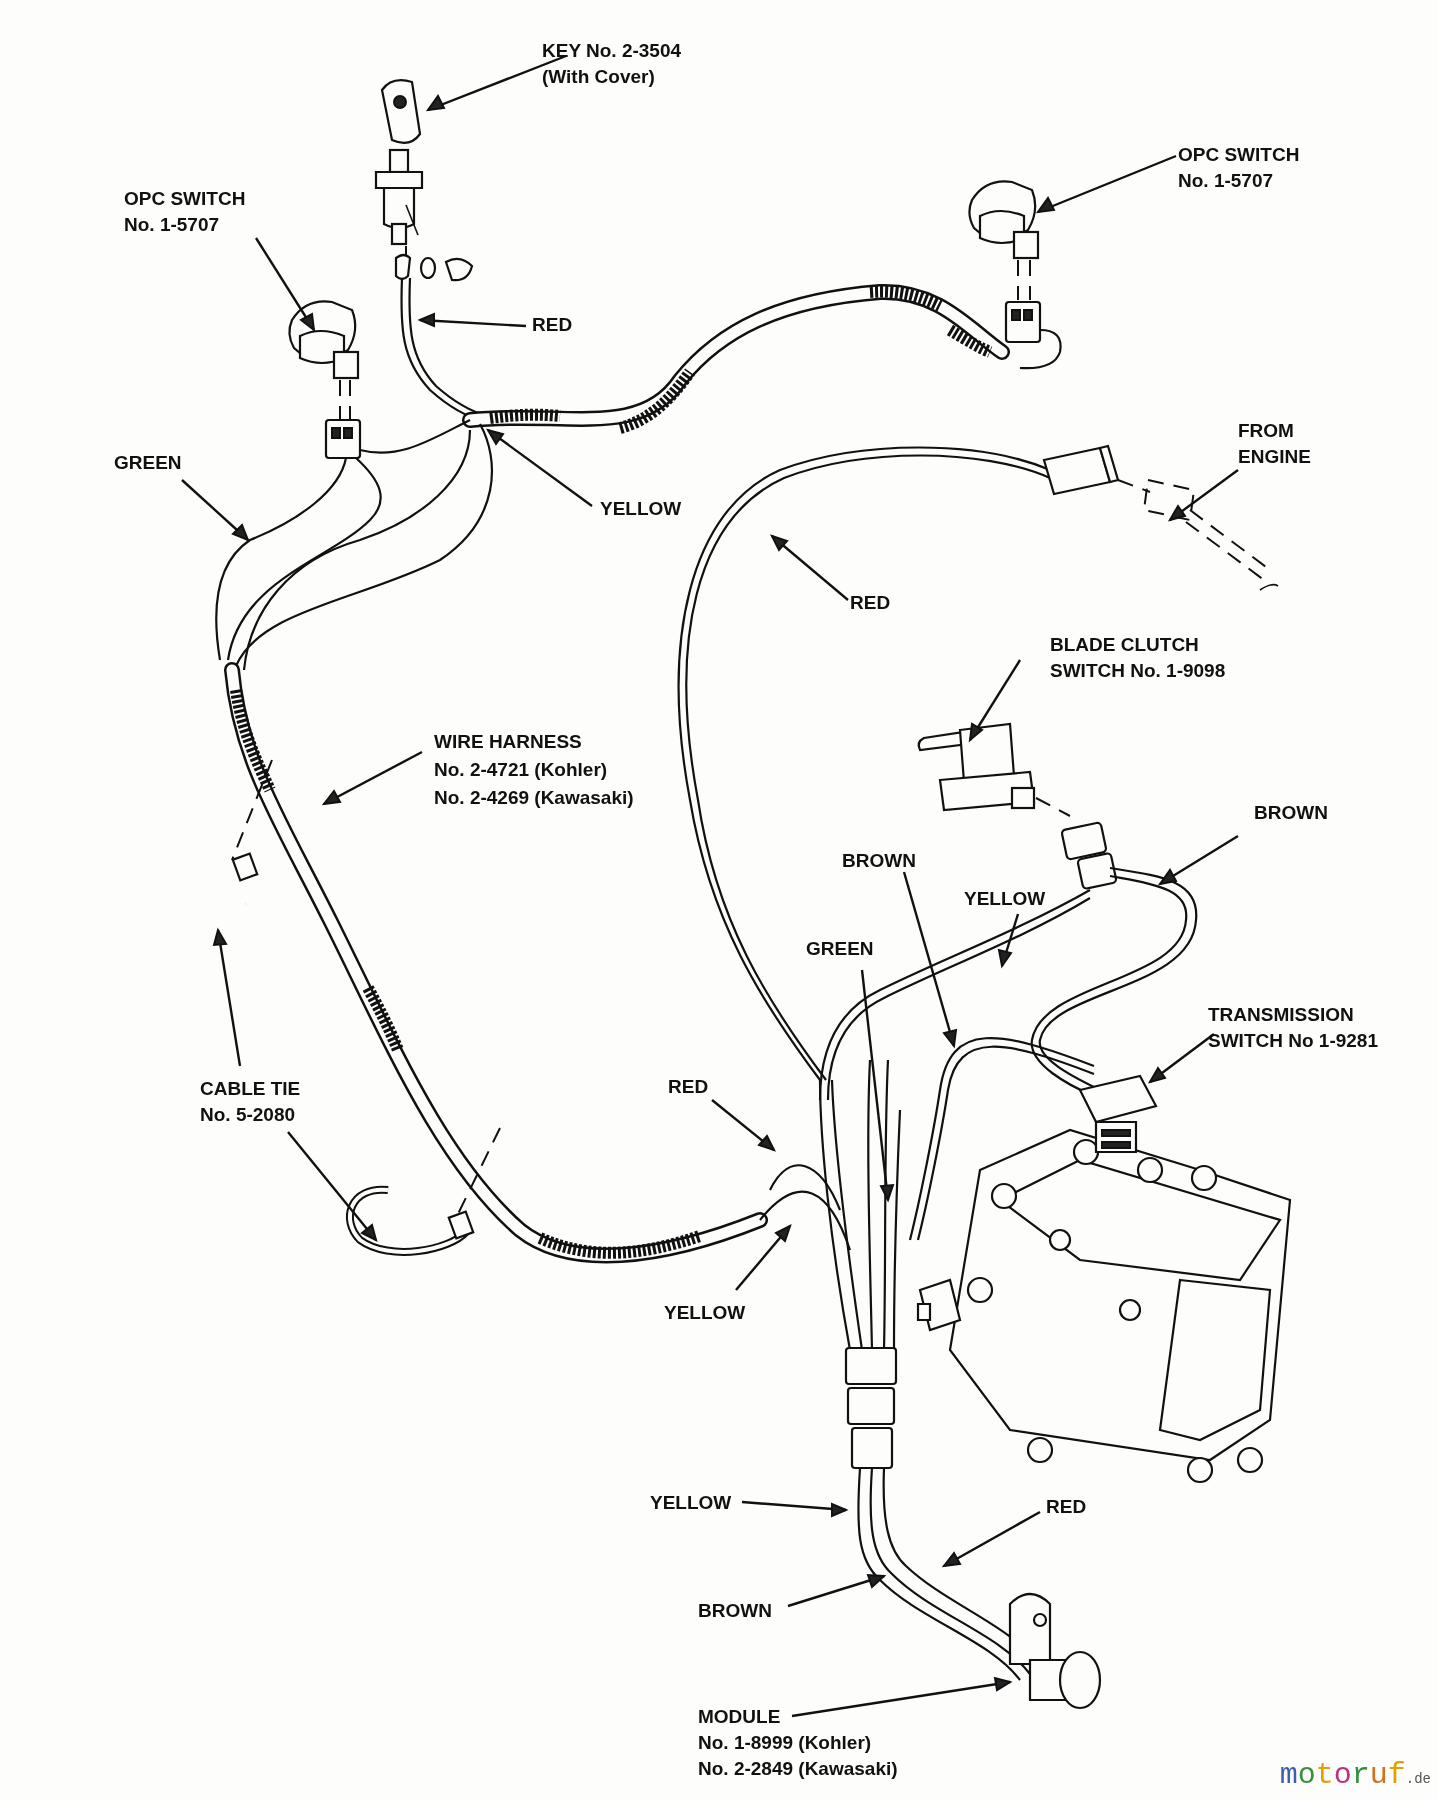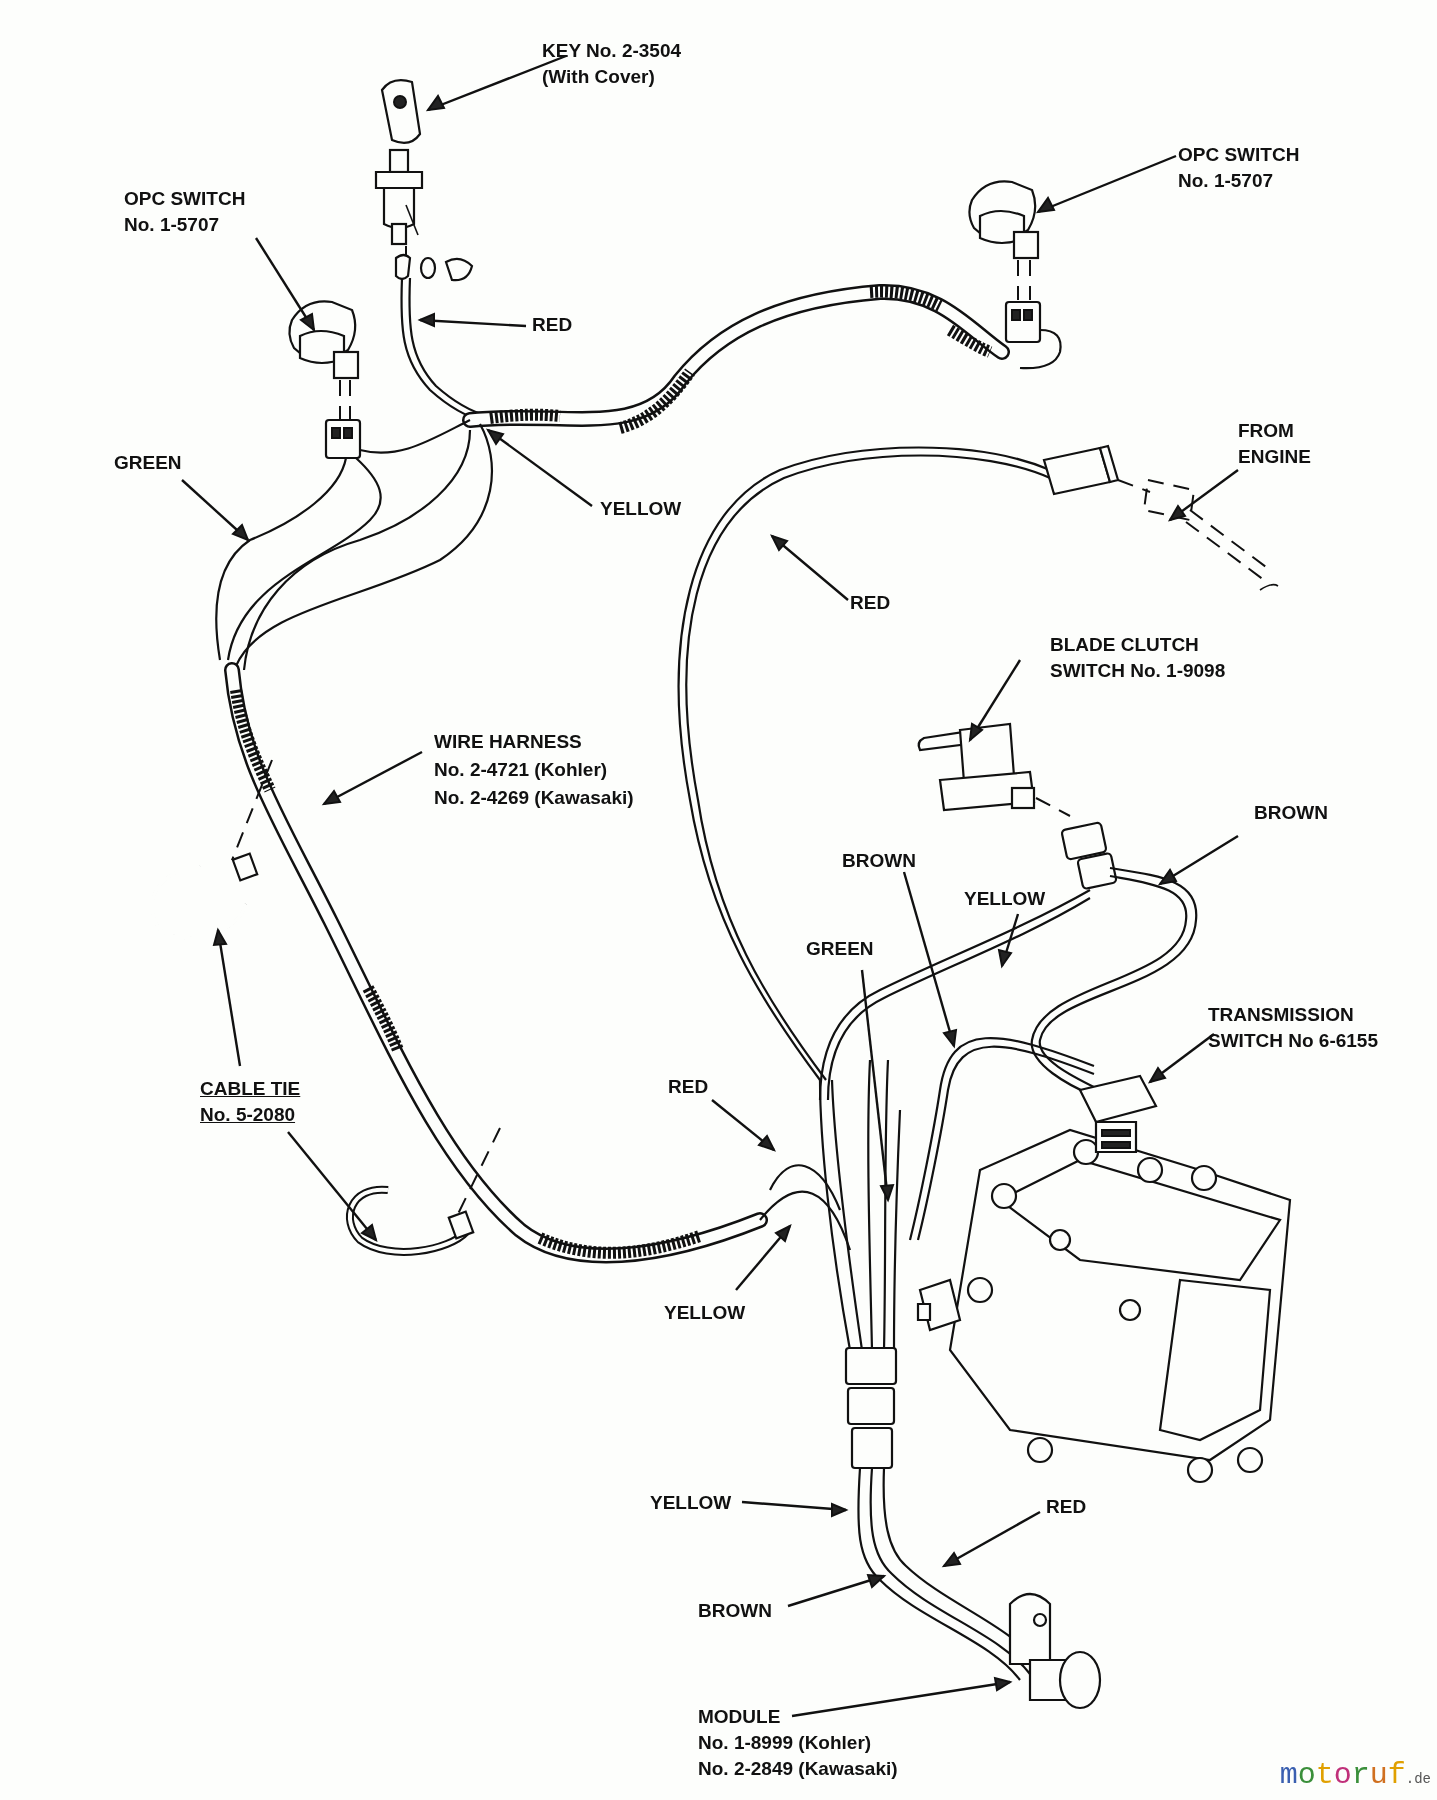--- a/index.html
+++ b/index.html
@@ -252,23 +252,23 @@
   <div>WIRE HARNESS</div>
   <div>No. 2-4721 (Kohler)</div>
   <div>No. 2-4269 (Kawasaki)</div>
 </div>
 <div class="lbl" style="left:1254px;top:800px;">BROWN</div>
 <div class="lbl" style="left:842px;top:848px;">BROWN</div>
 <div class="lbl" style="left:964px;top:886px;">YELLOW</div>
 <div class="lbl" style="left:806px;top:936px;">GREEN</div>
 <div class="lbl" style="left:1208px;top:990px;margin-top:12px;">
   <div>TRANSMISSION</div>
-  <div>SWITCH No 6-6155</div>
-</div>
-<div class="lbl" style="left:200px;top:1076px;text-decoration:underline;">
+  <div>SWITCH No 1-9281</div>
+</div>
+<div class="lbl" style="left:200px;top:1076px;">
   <div>CABLE TIE</div>
   <div>No. 5-2080</div>
 </div>
 <div class="lbl" style="left:668px;top:1074px;">RED</div>
 <div class="lbl" style="left:664px;top:1300px;">YELLOW</div>
 <div class="lbl" style="left:650px;top:1490px;">YELLOW</div>
 <div class="lbl" style="left:1046px;top:1494px;">RED</div>
 <div class="lbl" style="left:698px;top:1598px;">BROWN</div>
 <div class="lbl" style="left:698px;top:1704px;">
   <div>MODULE</div>

